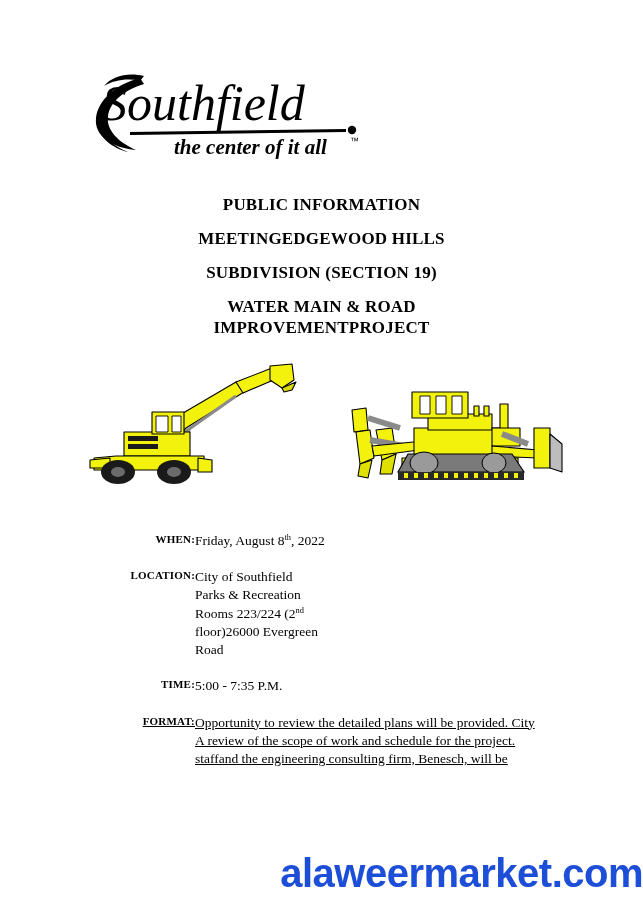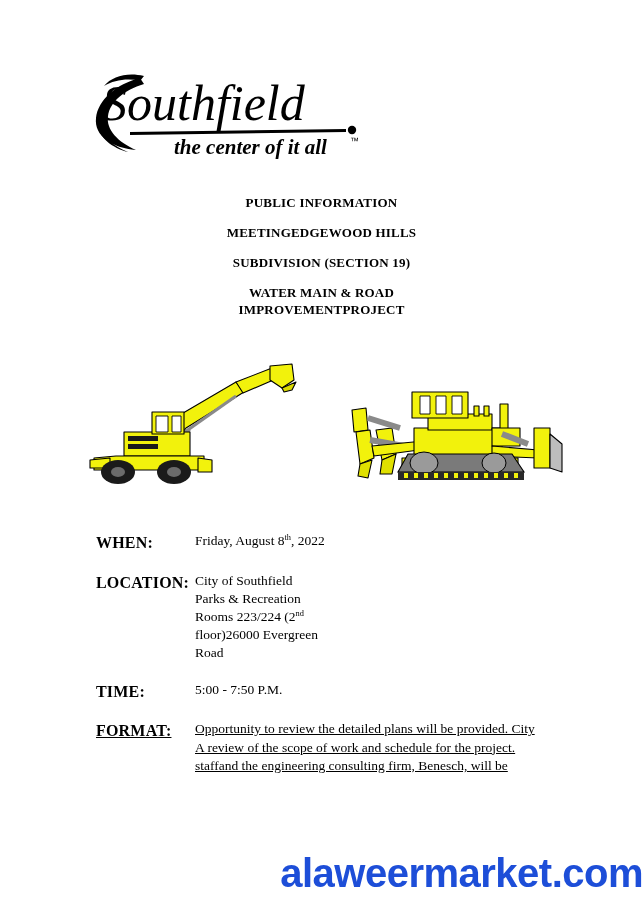--- a/index.html
+++ b/index.html
@@ -31,21 +31,21 @@
   .headings {
     position: absolute;
     left: 0;
     top: 196px;
     width: 643px;
     text-align: center;
   }
   .heading-line {
     font-family: "Liberation Serif", "DejaVu Serif", serif;
     font-weight: bold;
-    font-size: 13px;
+    font-size: 17px;
     letter-spacing: 0.2px;
     line-height: 1.0;
     margin: 0 0 17px 0;
     white-space: pre;
   }
   .heading-line.tight { margin-bottom: 4px; }
   .heading-line.last  { margin-bottom: 0; text-align: center; }
 
   
   .art-area {
@@ -80,23 +80,24 @@
   }
   .row {
     display: flex;
     align-items: flex-start;
     margin-bottom: 18px;
   }
   .row:last-child { margin-bottom: 0; text-decoration: underline; }
   .row-label {
     flex: 0 0 99px;
     font-weight: bold;
-    font-size: 16px;
+    font-size: 11px;
     line-height: 1.35;
     letter-spacing: 0.2px;
+    text-align: right;
   }
   .row-value {
     flex: 1 1 auto;
     font-size: 13.5px;
     line-height: 1.35;
   }
   .row-value .vline { display: block; }
   sup {
     font-size: 0.62em;
     vertical-align: super;
@@ -266,21 +267,21 @@
       <span class="vline">City of Southfield</span>
       <span class="vline">Parks &amp;  Recreation</span>
       <span class="vline"><span>Rooms 223/224  (2</span><sup>nd</sup></span>
       <span class="vline">floor)26000 Evergreen</span>
       <span class="vline">Road</span>
     </div>
   </div>
 
   <div class="row">
     <div class="row-label">TIME:</div>
-    <div class="row-value">5:00 - 7:50 P.M.</div>
+    <div class="row-value">5:00 - 7:35 P.M.</div>
   </div>
 
   <div class="row">
     <div class="row-label">FORMAT:</div>
     <div class="row-value">
       <span class="vline">Opportunity to review the detailed plans will be provided.  City</span>
       <span class="vline">A review of the scope of work and schedule for the project.</span>
       <span class="vline">staffand the engineering consulting firm, Benesch, will be</span>
     </div>
   </div>

